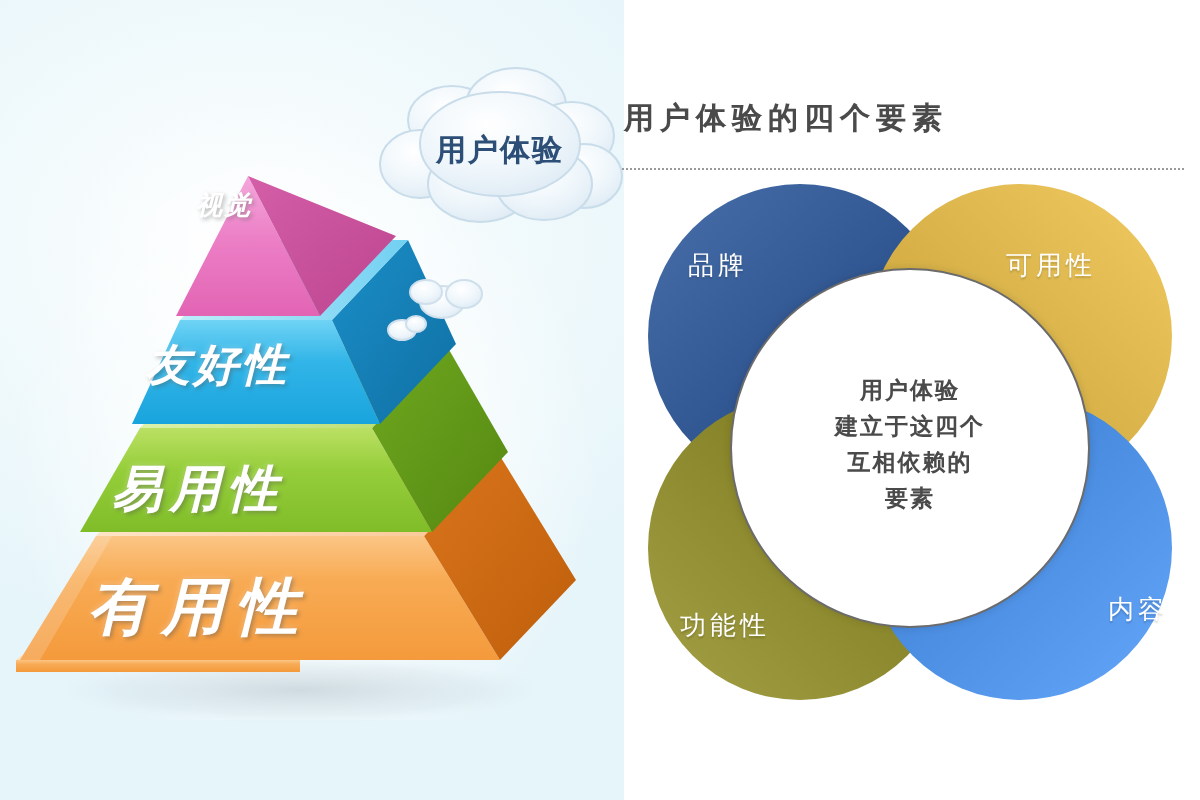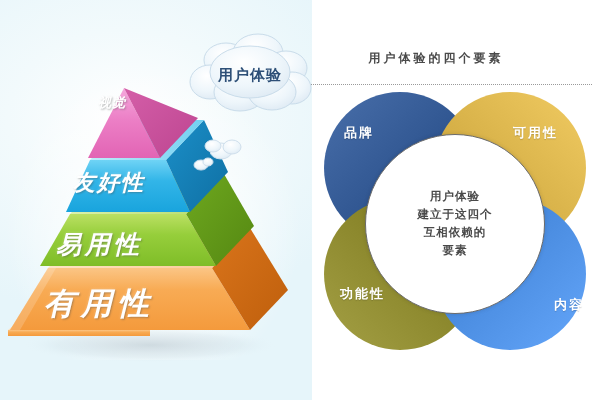--- a/index.html
+++ b/index.html
@@ -77,22 +77,22 @@
     width: 288px;
     height: 400px;
     background: #ffffff;
   }
 
   #venn-title {
     position: absolute;
     left: 312px;
     top: 50px;
     width: 248px;
-    text-align: center;
-    font-size: 12px;
+    text-align: left;
+    font-size: 15px;
     font-weight: bold;
     color: #4a4a4a;
     letter-spacing: 3px;
     white-space: nowrap;
   }
 
   #venn-divider {
     position: absolute;
     left: 311px;
     top: 84px;
@@ -117,28 +117,28 @@
   }
   #circle-brand     { left: 6px;   top: 4px;   }
   #circle-usability { left: 116px; top: 4px;   }
   #circle-function  { left: 6px;   top: 110px; }
   #circle-content   { left: 116px; top: 110px; }
 
   .venn-label {
     position: absolute;
     color: #ffffff;
     font-size: 13px;
-    font-weight: bold;
+    font-weight: normal;
     letter-spacing: 2px;
     white-space: nowrap;
     text-shadow: 0 1px 1px rgba(0,0,0,0.18);
   }
   #label-brand     { left: 26px;  top: 36px;  }
-  #label-usability { left: 195px; top: 36px;  }
-  #label-function  { left: 22px;  top: 197px; }
+  #label-usability { left: 185px; top: 36px;  }
+  #label-function  { left: 22px;  top: 216px; }
   #label-content   { left: 192px; top: 208px; margin-left: 44px; }
 
   #venn-center {
     position: absolute;
     left: 47px; top: 46px;
     width: 178px;
     height: 178px;
     border-radius: 50%;
     background: #ffffff;
     border: 1px solid #6b6b6b;

